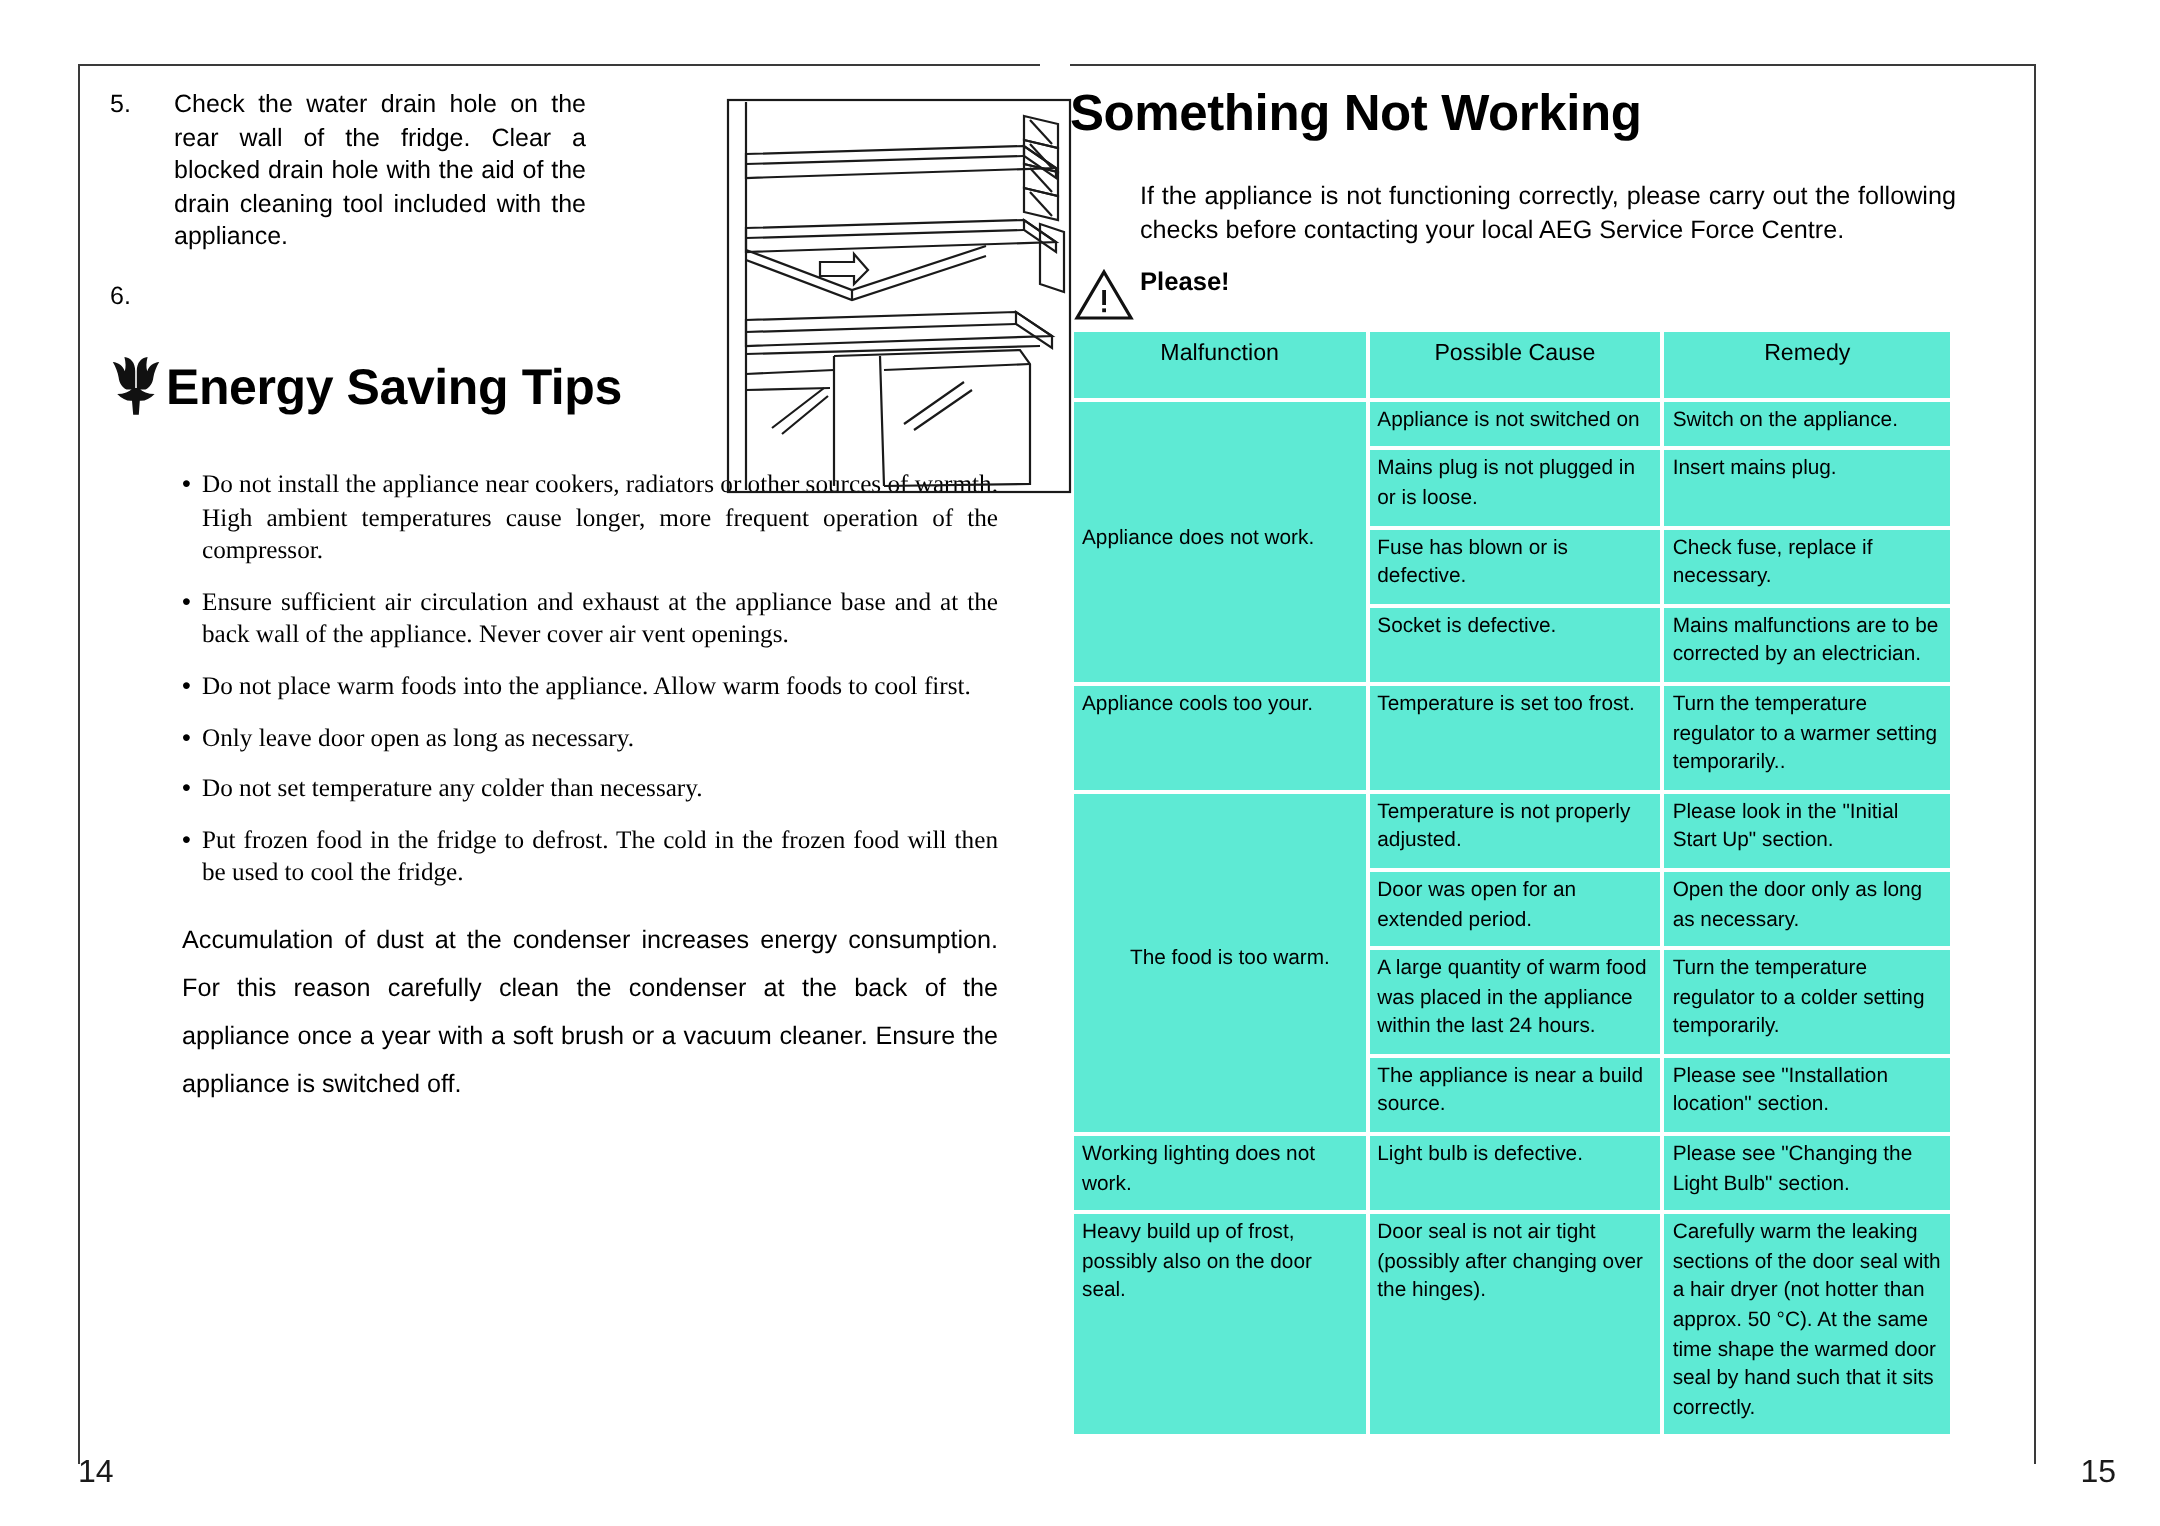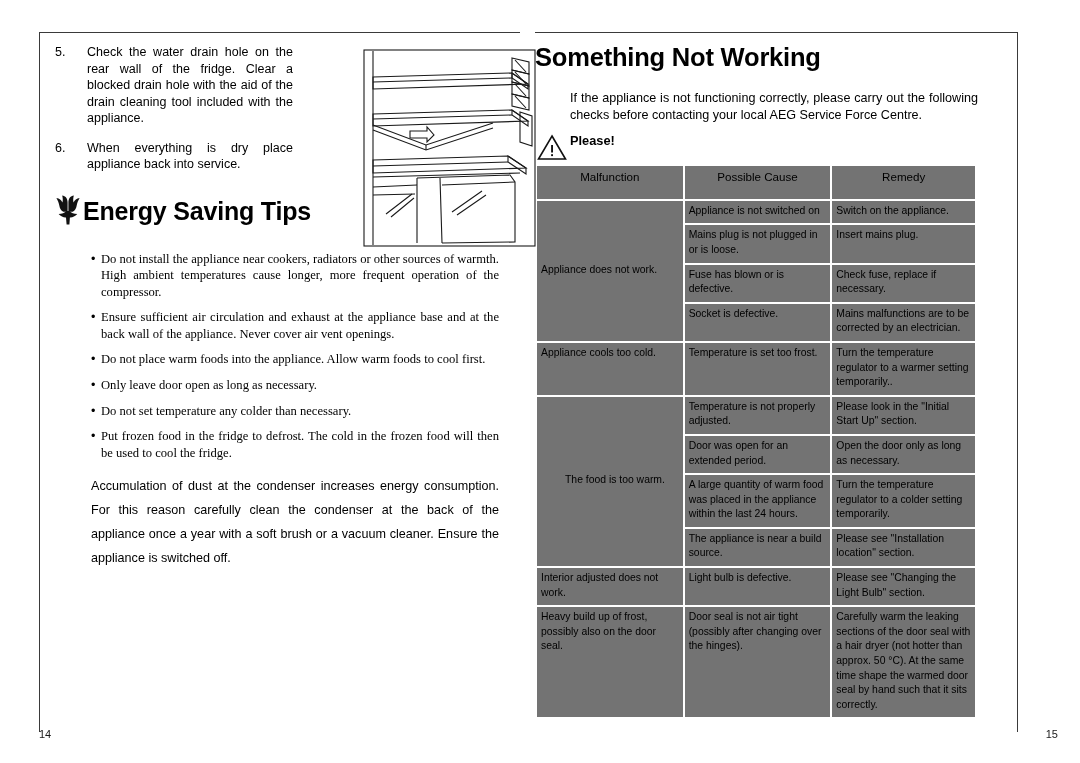--- a/index.html
+++ b/index.html
@@ -131,21 +131,21 @@
     margin-left: 36px;
     margin-top: 13px;
     font-size: 12.6px;
     line-height: 24px;
     text-align: justify;
     text-justify: inter-word;
   }
 
   .page-num {
     position: absolute;
-    font-size: 11px;
+    font-size: 16px;
     color: #1a1a1a;
   }
   .page-num-left { left: 39px; top: 728px; }
   .page-num-right { right: 22px; top: 728px; }
 
   
   .page-right {
     position: relative;
     width: 560px;
     height: 738px;
@@ -216,21 +216,21 @@
   
   .tbl {
     margin-top: 15px;
     margin-left: 0px;
     width: 442px;
     border-collapse: separate;
     border-spacing: 2px 2px;
     table-layout: fixed;
   }
   .tbl td {
-    background: #737373;
+    background: #5eead4;
     vertical-align: top;
     font-size: 10.4px;
     line-height: 14.6px;
     padding: 3px 4px 5px 4px;
   }
   .tbl td.head {
     text-align: center;
     font-size: 11.6px;
     padding-top: 4px;
     padding-bottom: 14px;
@@ -250,21 +250,20 @@
 
     <div class="left-body">
 
       <div class="steps">
         <div class="step">
           <div class="step-num">5.</div>
           <div class="step-text">Check the water drain hole on the rear wall of the fridge. Clear a blocked drain hole with the aid of the drain cleaning tool included with the appliance.</div>
         </div>
         <div class="step">
           <div class="step-num">6.</div>
-          <div class="step-text">When everything is dry place appliance back into service.</div>
         </div>
       </div>
 
       <div class="fridge-wrap">
         <svg width="196" height="208" viewBox="0 0 196 208" xmlns="http://www.w3.org/2000/svg">
           <g fill="none" stroke="#1a1a1a" stroke-width="1.1">
 
             <rect x="4" y="4" width="171" height="196"></rect>
             <line x1="13" y1="5" x2="13" y2="199"></line>
 
@@ -400,21 +399,21 @@
           <tr>
             <td>Fuse has blown or is defective.</td>
             <td>Check fuse, replace if necessary.</td>
           </tr>
           <tr>
             <td>Socket is defective.</td>
             <td>Mains malfunctions are to be corrected by an electrician.</td>
           </tr>
 
           <tr>
-            <td>Appliance cools too cold.</td>
+            <td>Appliance cools too your.</td>
             <td>Temperature is set too frost.</td>
             <td>Turn the temperature regulator to a warmer setting temporarily..</td>
           </tr>
 
           <tr>
             <td rowspan="4" style="vertical-align:middle;padding-left:28px;">The food is too warm.</td>
             <td>Temperature is not properly adjusted.</td>
             <td>Please look in the "Initial Start Up" section.</td>
           </tr>
           <tr>
@@ -424,21 +423,21 @@
           <tr>
             <td>A large quantity of warm food was placed in the appliance within the last 24 hours.</td>
             <td>Turn the temperature regulator to a colder setting temporarily.</td>
           </tr>
           <tr>
             <td>The appliance is near a build source.</td>
             <td>Please see "Installation location" section.</td>
           </tr>
 
           <tr>
-            <td>Interior adjusted does not work.</td>
+            <td>Working lighting does not work.</td>
             <td>Light bulb is defective.</td>
             <td>Please see "Changing the Light Bulb" section.</td>
           </tr>
 
           <tr>
             <td>Heavy build up of frost, possibly also on the door seal.</td>
             <td>Door seal is not air tight (possibly after changing over the hinges).</td>
             <td>Carefully warm the leaking sections of the door seal with a hair dryer (not hotter than approx. 50 °C). At the same time shape the warmed door seal by hand such that it sits correctly.</td>
           </tr>
         </tbody>

